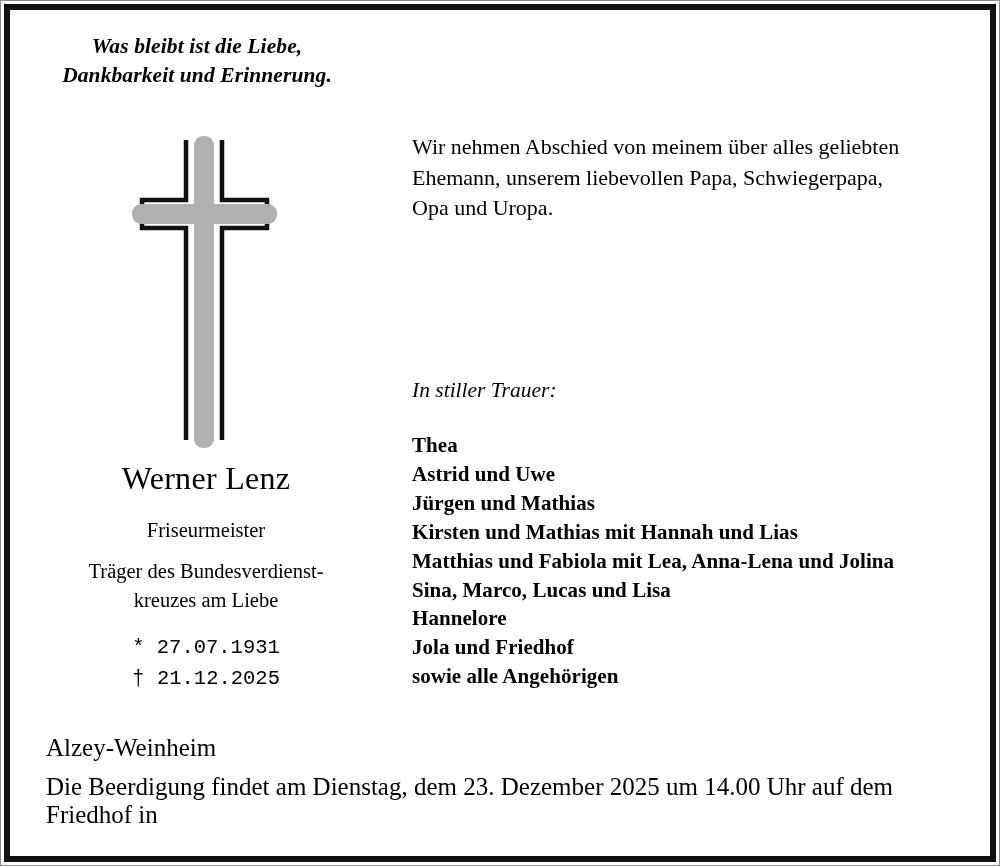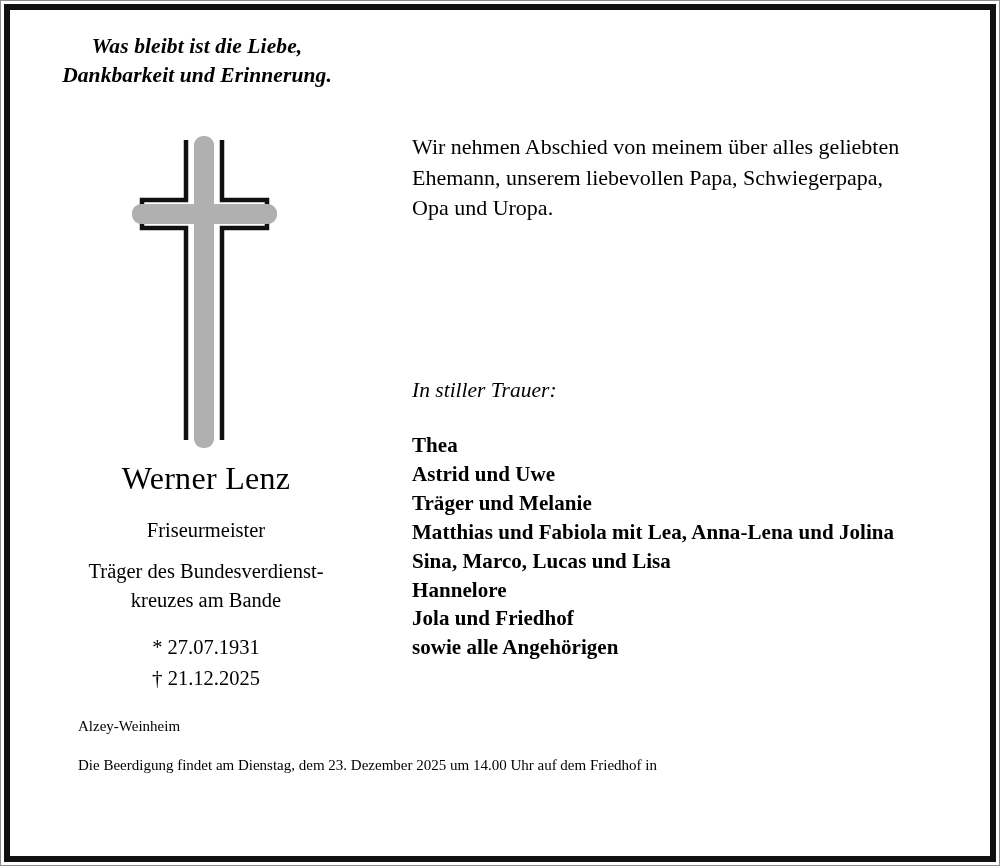--- a/index.html
+++ b/index.html
@@ -95,21 +95,21 @@
     font-size: 20.5px;
     line-height: 29px;
     margin: 12px;
   }
   .deceased-honor .line { display: block; }
   .deceased-dates {
     margin: 17px 0 0 0;
     font-size: 20.5px;
     line-height: 31px;
   }
-  .deceased-dates .date-line { display: block; }
+  .deceased-dates .date-line { display: block; font-family: Liberation Mono, monospace; }
   .dagger { font-size: 21px; }
 
   
   .farewell {
     position: absolute;
     left: 402px;
     top: 122px;
     width: 562px;
     font-size: 22px;
     line-height: 30.5px;
@@ -134,26 +134,25 @@
     line-height: 28.9px;
     letter-spacing: 0.05px;
     margin-top: 15px;
   }
   .mourners .mourner { display: block; white-space: nowrap; }
 
   
   .footer {
     position: absolute;
     left: 36px;
-    top: 702px;
+    top: 724px;
     width: 922px;
     font-family: "Liberation Serif", "DejaVu Serif", serif;
-    font-size: 15px;
+    font-size: 25px;
     line-height: 28.5px;
-    margin-left: 32px;
   }
   .footer-place { display: block; margin-bottom: 10px; }
   .footer-note .line { display: block; }
 </style>
 </head>
 <body>
 
 <div class="obituary">
   <div class="frame-inner"></div>
 
@@ -173,39 +172,40 @@
         <rect x="84" y="8" width="20" height="312" rx="9" fill="#b0b0b0"></rect>
         <rect x="22" y="76" width="145" height="20" rx="9" fill="#b0b0b0"></rect>
       </svg>
     </div>
 
     <div class="deceased">
       <h1 class="deceased-name">Werner Lenz</h1>
       <p class="deceased-profession">Friseurmeister</p>
       <p class="deceased-honor">
         <span class="line">Träger des Bundesverdienst-</span>
-        <span class="line">kreuzes am Bande</span>
+        <span class="line">kreuzes am Liebe</span>
       </p>
       <p class="deceased-dates">
         <span class="date-line"><span>*</span>&nbsp;<span>27.07.1931</span></span>
         <span class="date-line"><span class="dagger">†</span>&nbsp;<span>21.12.2025</span></span>
       </p>
     </div>
 
     <div class="farewell">
       <span class="line">Wir nehmen Abschied von meinem über alles geliebten</span>
       <span class="line">Ehemann, unserem liebevollen Papa, Schwiegerpapa,</span>
       <span class="line">Opa und Uropa.</span>
     </div>
 
     <div class="mourn-heading">In stiller Trauer:</div>
     <div class="mourners">
       <span class="mourner">Thea</span>
       <span class="mourner">Astrid und Uwe</span>
-      <span class="mourner">Träger und Melanie</span>
+      <span class="mourner">Jürgen und Mathias</span>
+      <span class="mourner">Kirsten und Mathias mit Hannah und Lias</span>
       <span class="mourner">Matthias und Fabiola mit Lea, Anna-Lena und Jolina</span>
       <span class="mourner">Sina, Marco, Lucas und Lisa</span>
       <span class="mourner">Hannelore</span>
       <span class="mourner">Jola und Friedhof</span>
       <span class="mourner">sowie alle Angehörigen</span>
     </div>
 
     <div class="footer">
       <span class="footer-place">Alzey-Weinheim</span>
       <span class="footer-note">

